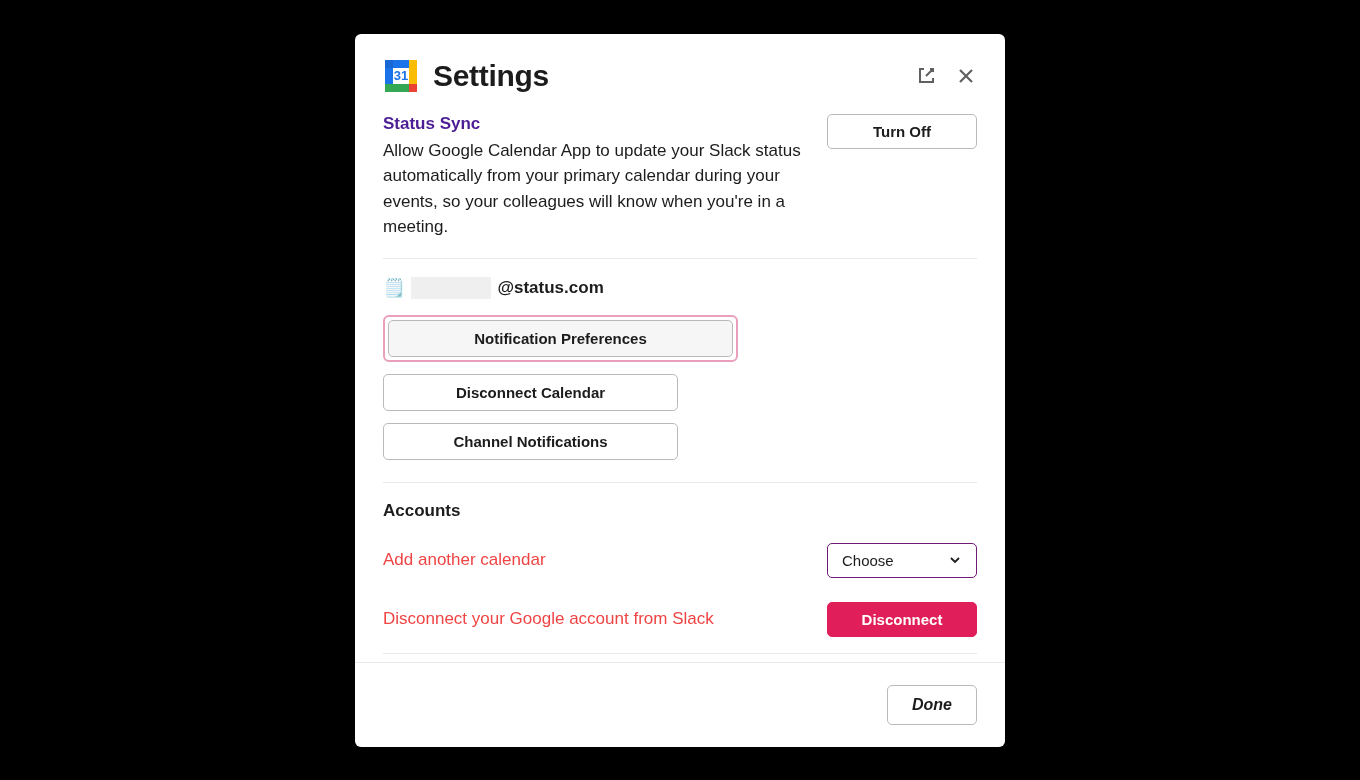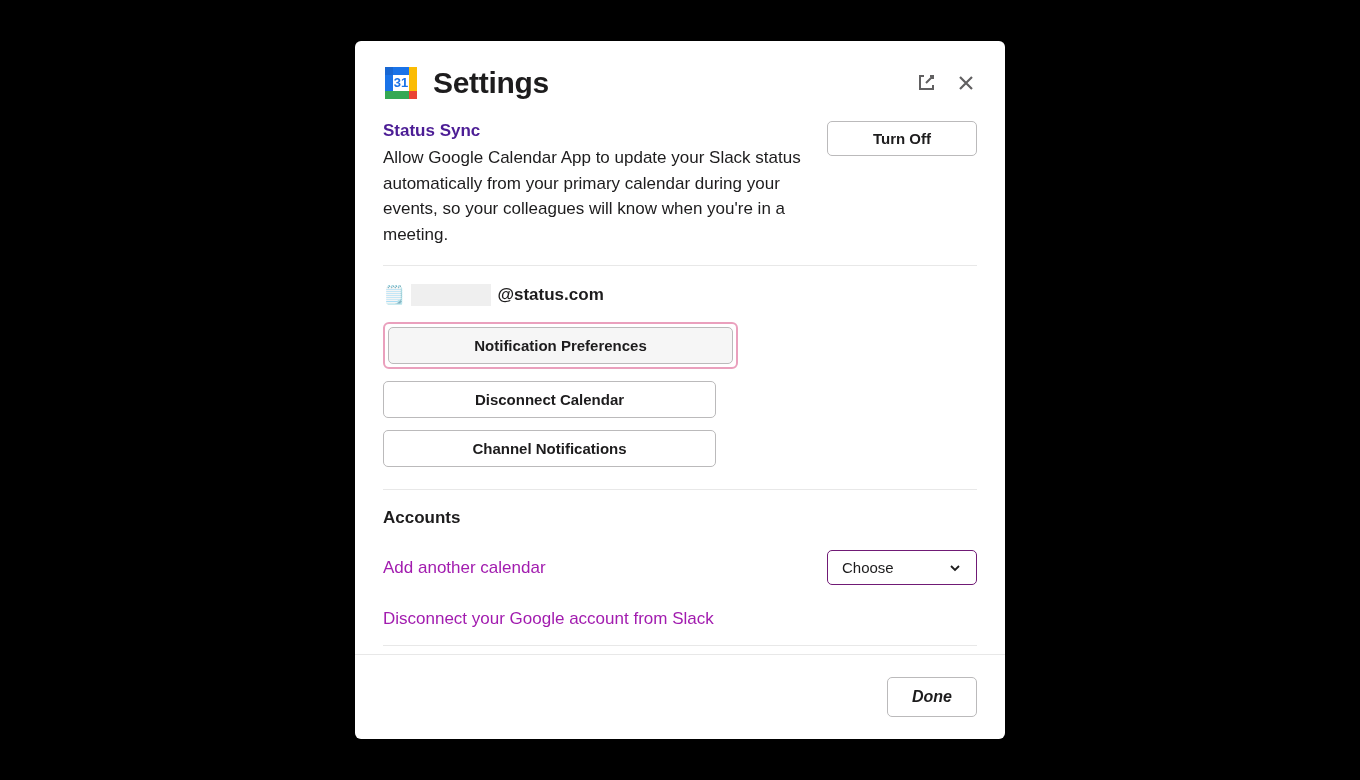--- a/index.html
+++ b/index.html
@@ -94,21 +94,21 @@
       padding: 8px 19px;
       text-align: center;
     }
     .btn-danger {
       background: #e01e5a;
       border: 1px solid #e01e5a;
       color: #fff;
       min-width: 150px;
     }
     .btn-wide {
-      width: 333px;
+      width: 295px;
       padding: 9px 16px;
     }
     .divider {
       border: none;
       border-top: 1px solid #e8e8e8;
       margin: 0;
     }
     .account-row {
       display: flex;
       align-items: center;
@@ -149,21 +149,21 @@
       padding: 18px 0 14px 0;
     }
     .setting-row {
       display: flex;
       align-items: center;
       justify-content: space-between;
       padding: 8px 0 16px 0;
     }
     .setting-label {
       font-size: 17px;
-      color: #a21caf;
+      color: #ef4444;
     }
     .select {
       border: 1px solid #701a75;
       background: #fff;
       border-radius: 5px;
       padding: 8px 14px;
       font-size: 15px;
       color: #1d1c1d;
       cursor: pointer;
       min-width: 150px;
@@ -257,20 +257,21 @@
       <div class="select">
         <span>Choose</span>
         <svg class="chevron" viewBox="0 0 14 14" fill="none" stroke="#1d1c1d" stroke-width="1.8">
           <path d="M3 5l4 4 4-4"></path>
         </svg>
       </div>
     </div>
 
     <div class="setting-row">
       <div class="setting-label">Disconnect your Google account from Slack</div>
+      <button class="btn btn-danger">Disconnect</button>
     </div>
 
     <hr class="divider">
   </div>
 
   <div class="modal-footer">
     <button class="btn btn-done">Done</button>
   </div>
 </div>
 

